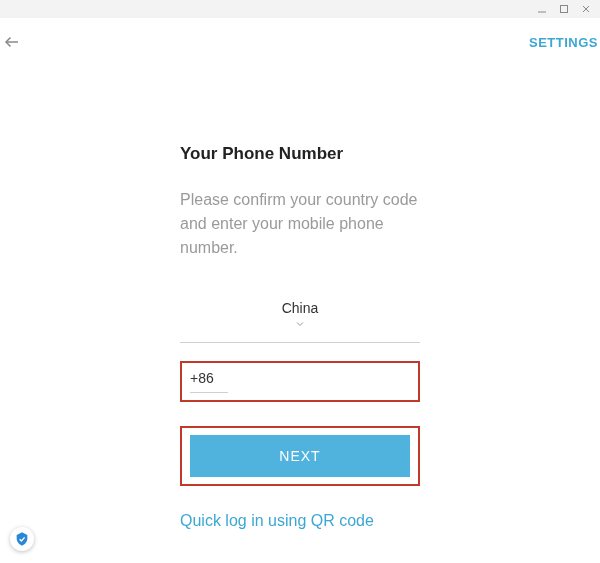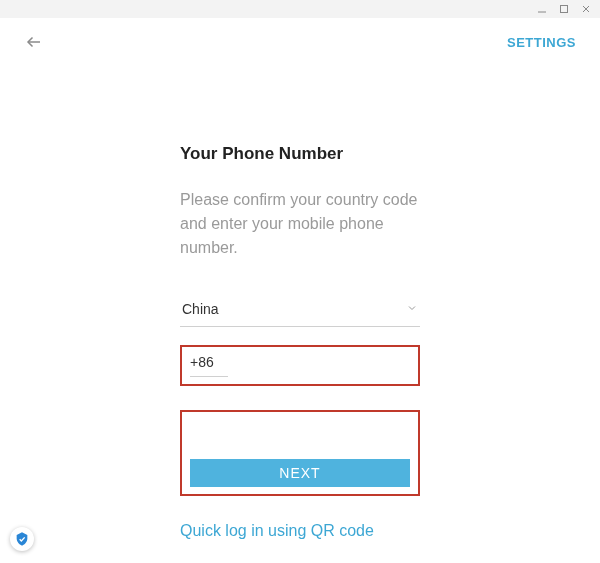--- a/index.html
+++ b/index.html
@@ -27,21 +27,21 @@
       align-items: center;
       justify-content: center;
       cursor: pointer;
     }
     .titlebar-btn svg { display: block; }
     .topbar {
       height: 48px;
       display: flex;
       align-items: center;
       justify-content: space-between;
-      padding: 0 24px;
+      padding: 0 2px;
     }
     .back-btn {
       width: 20px;
       height: 20px;
       display: flex;
       align-items: center;
       justify-content: center;
       cursor: pointer;
       color: #8a8a8a;
     }
@@ -69,20 +69,21 @@
       margin-bottom: 34px;
     }
     .country-select {
       display: flex;
       align-items: center;
       justify-content: space-between;
       border-bottom: 1px solid #d0d0d0;
       padding: 6px 2px 8px;
       cursor: pointer;
       margin-bottom: 18px;
+      flex-direction: column;
     }
     .country-name {
       font-size: 14px;
       color: #333;
     }
     .chevron {
       color: #9a9a9a;
     }
     .highlight-box {
       border: 2px solid #c0392b;
@@ -121,26 +122,25 @@
       margin: 0 1px;
     }
     .next-wrap {
       margin-top: 24px;
     }
     .next-btn {
       width: 100%;
       background: #4fb3de;
       color: #ffffff;
       border: none;
-      height: 28px;
+      height: 42px;
       font-size: 14px;
       font-weight: 500;
       letter-spacing: 1px;
       cursor: pointer;
-      margin-top: 40px;
     }
     .qr-link {
       margin-top: 26px;
       font-size: 16px;
       color: #3da7d4;
       cursor: pointer;
     }
     .shield-badge {
       position: absolute;
       left: 10px;

